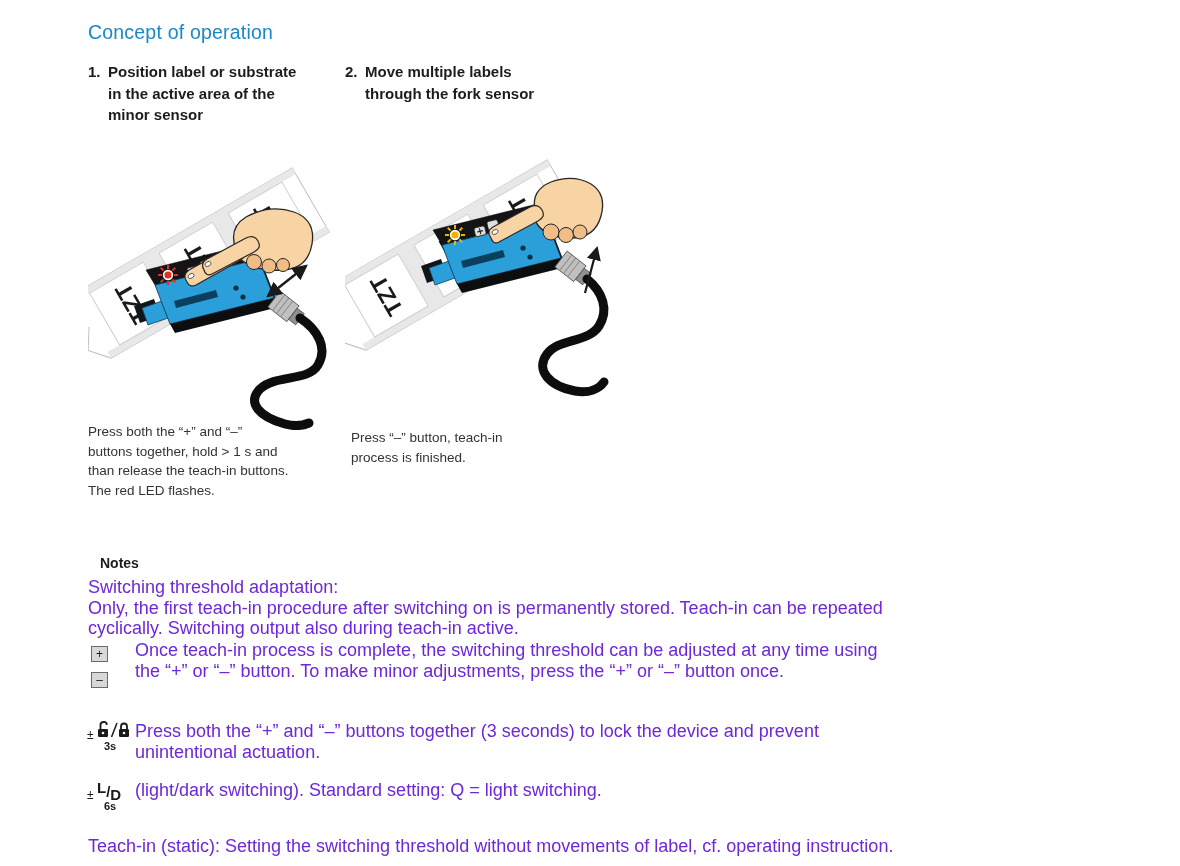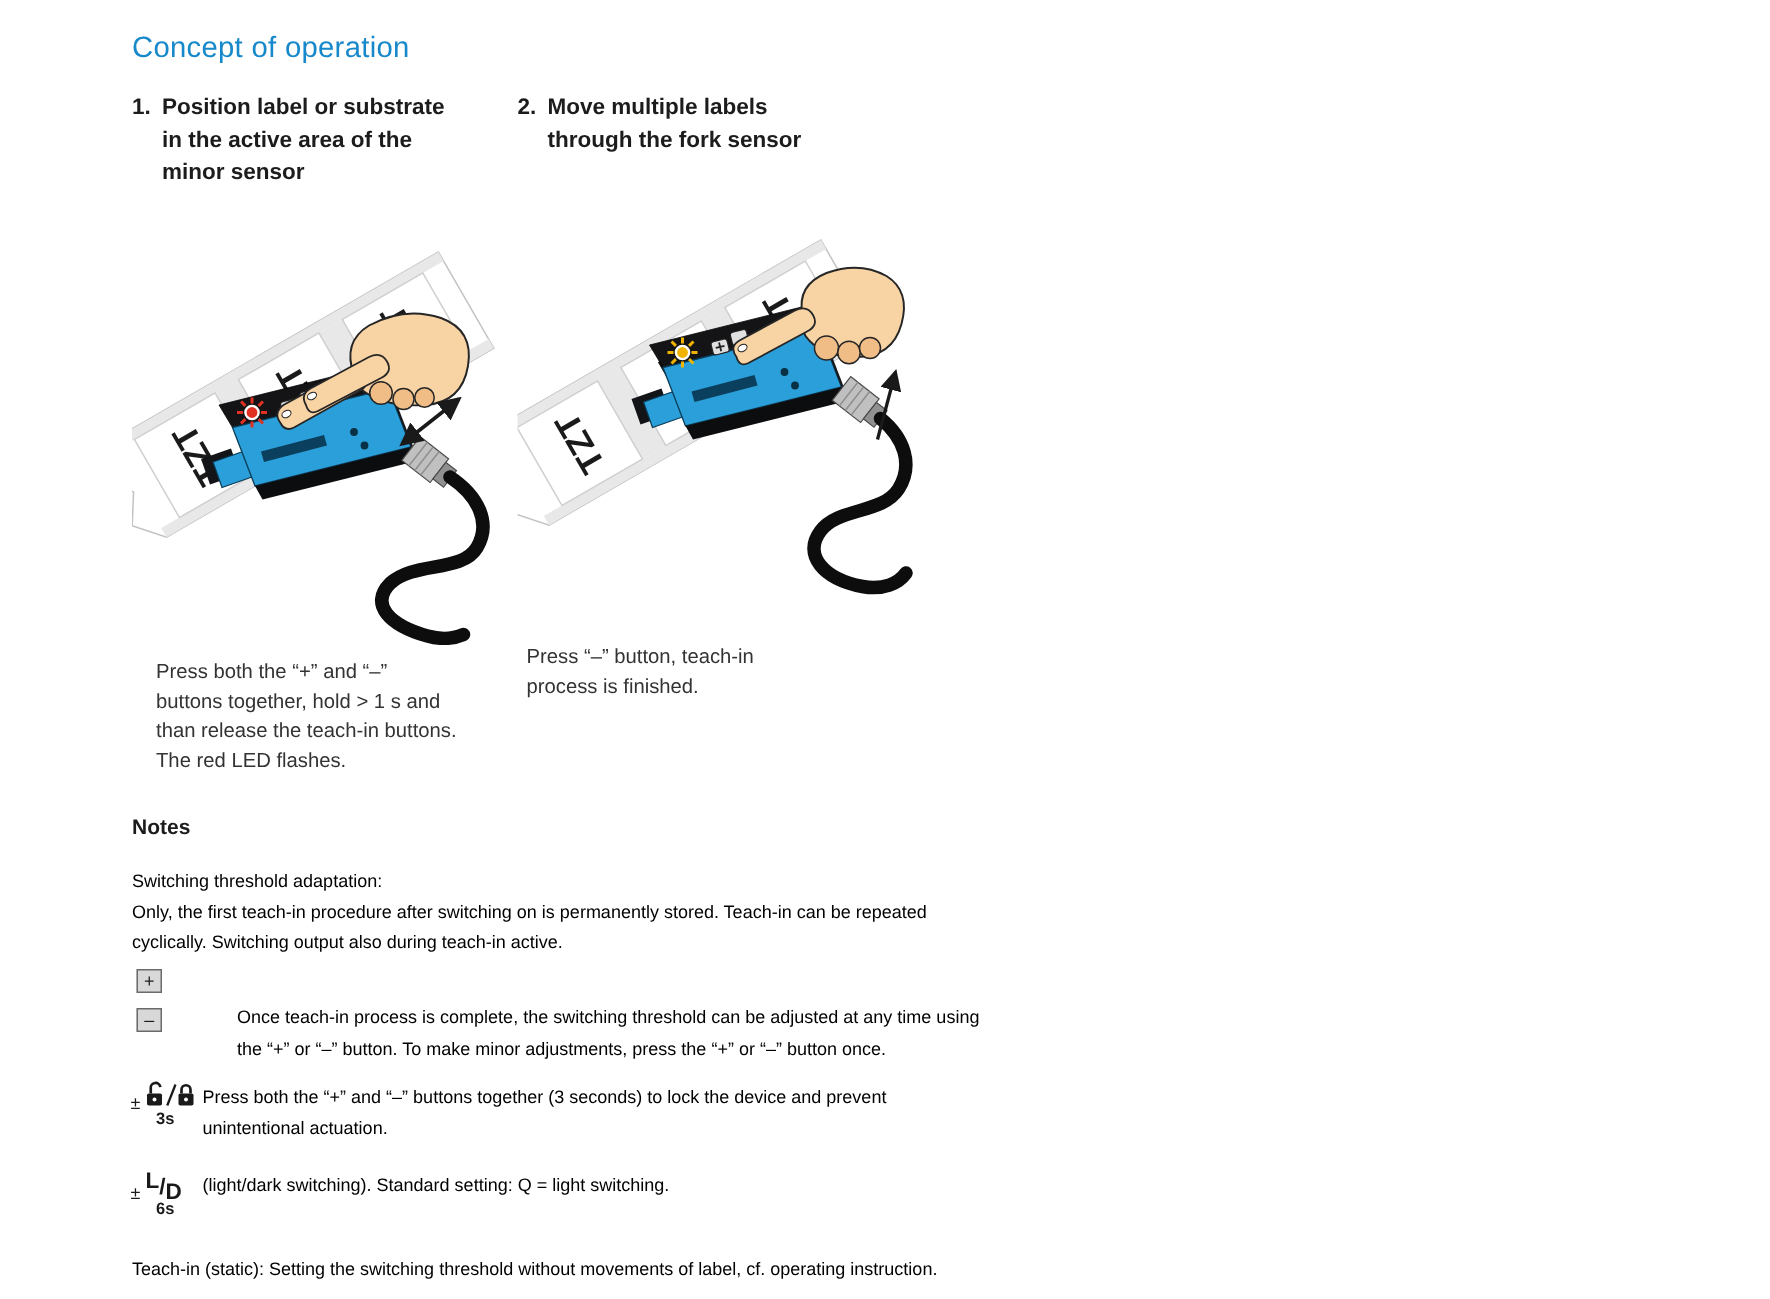--- a/index.html
+++ b/index.html
@@ -10,21 +10,21 @@
   .abs{position:absolute;}
   .page-title{
     left:88px;top:8px;font-size:19.5px;font-weight:500;color:#1789ca;
     letter-spacing:.2px;white-space:nowrap;
   }
   .step-head{display:flex;font-size:15px;font-weight:bold;color:#1c1c1c;line-height:21.5px;}
   .step-head .num{width:20px;flex:0 0 20px;}
   .line{display:block;white-space:nowrap;}
   .caption{font-size:13.5px;line-height:19.5px;color:#333333;}
   .notes-heading{left:88px;top:543px;font-size:14px;font-weight:bold;color:#1c1c1c;}
-  .body-text{font-size:12px;line-height:20.5px;color:#000000;}
+  .body-text{font-size:18px;line-height:20.5px;color:#6d28d9;}
   .btn-box{
     position:absolute;width:17px;height:16px;background:#d8d8d8;border:1px solid #6b6b6b;
     display:flex;align-items:center;justify-content:center;
     font-size:12px;color:#1a1a1a;box-sizing:border-box;
   }
   .icon-cluster{position:absolute;width:50px;height:42px;}
   .icon-cluster .pm{position:absolute;left:0;top:9px;font-size:12px;color:#1a1a1a;}
   .icon-cluster .dur{position:absolute;left:17px;top:21px;font-size:11px;font-weight:bold;color:#1a1a1a;}
   .ld-wrap{position:absolute;left:10px;top:0;font-weight:bold;color:#1a1a1a;font-size:15px;}
   .ld-top{vertical-align:4px;font-size:15px;}
@@ -200,47 +200,47 @@
       <path d="M146,80 Q141,73 148,69 L185,49 Q193,45 197,52 Q201,59 193,63 L154,84 Q148,87 146,80 Z" fill="#f8d3a4" stroke="#262626" stroke-width="1.2"></path>
       <circle cx="206" cy="74" r="8" fill="#f0bd86" stroke="#262626" stroke-width="1"></circle>
       <circle cx="221" cy="77" r="7.5" fill="#f0bd86" stroke="#262626" stroke-width="1"></circle>
       <circle cx="235" cy="74" r="7" fill="#f0bd86" stroke="#262626" stroke-width="1"></circle>
       <ellipse cx="150" cy="74" rx="3.2" ry="2.2" transform="rotate(-28 150 74)" fill="#ffffff" stroke="#262626" stroke-width="0.7"></ellipse>
     </g>
 
     <line x1="240" y1="135" x2="252" y2="90" stroke="#1a1a1a" stroke-width="2.2" marker-end="url(#ah)"></line>
   </svg>
 
-  <p class="abs caption" style="left:88px;top:422px;margin:16px;">
+  <p class="abs caption" style="left:88px;top:422px;margin:0;">
     <span class="line">Press both the “+” and “–”</span>
     <span class="line">buttons together, hold &gt; 1 s and</span>
     <span class="line">than release the teach-in buttons.</span>
     <span class="line">The red LED flashes.</span>
   </p>
 
   <p class="abs caption" style="left:345px;top:422px;margin:6px;">
     <span class="line">Press “–” button, teach-in</span>
     <span class="line">process is finished.</span>
   </p>
 
-  <h2 class="abs notes-heading" style="margin:0;">Notes</h2>
+  <h2 class="abs notes-heading" style="margin:12px;">Notes</h2>
 
   <div class="abs body-text" style="left:88px;top:577px;">
     <span class="line">Switching threshold adaptation:</span>
     <span class="line">Only, the first teach-in procedure after switching on is permanently stored. Teach-in can be repeated</span>
     <span class="line">cyclically. Switching output also during teach-in active.</span>
   </div>
 
   <div class="btn-box" style="left:91px;top:646px;">
     <span>+</span>
   </div>
   <div class="btn-box" style="left:91px;top:672px;">
     <span>–</span>
   </div>
-  <div class="abs body-text" style="left:135px;top:668px;margin-left:23px;">
+  <div class="abs body-text" style="left:135px;top:640px;">
     <span class="line">Once teach-in process is complete, the switching threshold can be adjusted at any time using</span>
     <span class="line">the “+” or “–” button. To make minor adjustments, press the “+” or “–” button once.</span>
   </div>
 
   <div class="icon-cluster" style="left:87px;top:719px;">
     <span class="pm">±</span>
     <svg width="34" height="20" style="position:absolute;left:10px;top:1px;">
       <path d="M3.5,9 V5.6 A3.2,3.2 0 0 1 9.9,4.8" fill="none" stroke="#1a1a1a" stroke-width="1.8"></path>
       <rect x="1" y="9" width="10" height="8" rx="1.2" fill="#1a1a1a"></rect>
       <circle cx="6" cy="13" r="1.3" fill="#ffffff"></circle>

